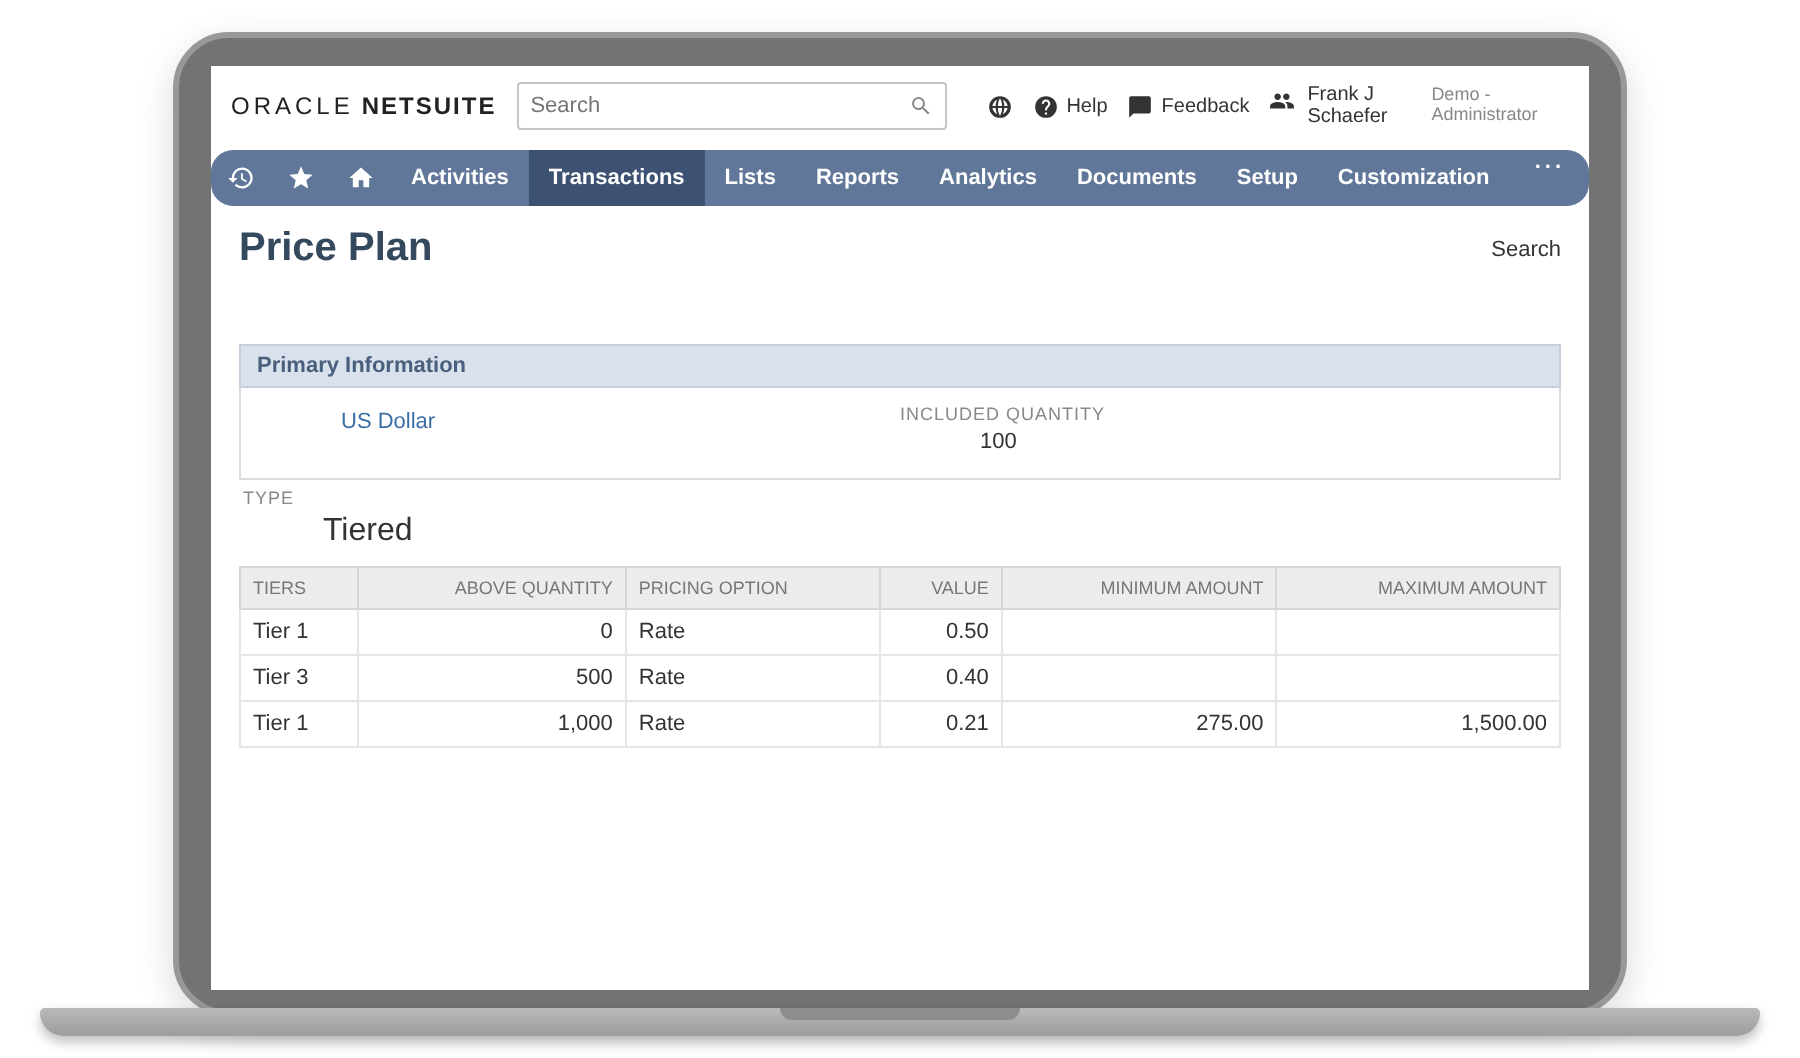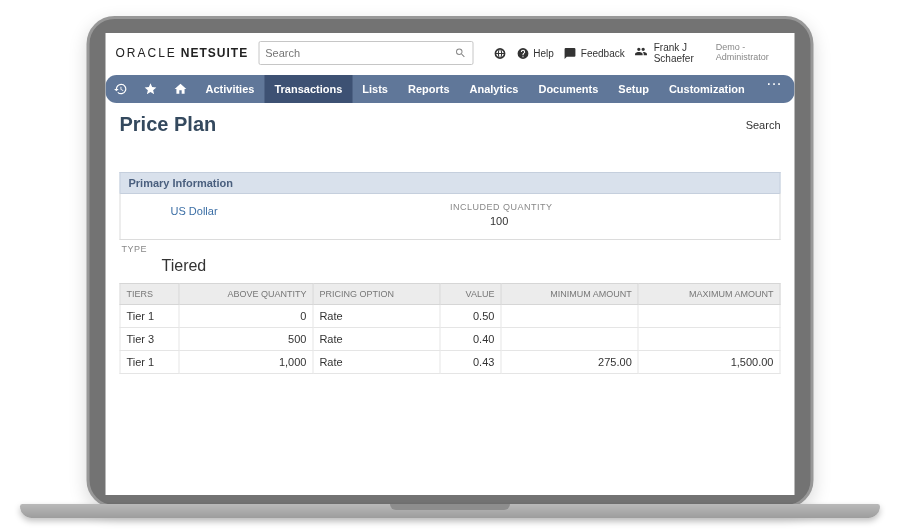--- a/index.html
+++ b/index.html
@@ -254,21 +254,21 @@
             <td class="num">500</td>
             <td>Rate</td>
             <td class="num">0.40</td>
             <td class="num"></td>
             <td class="num"></td>
           </tr>
           <tr>
             <td>Tier 1</td>
             <td class="num">1,000</td>
             <td>Rate</td>
-            <td class="num">0.43</td>
+            <td class="num">0.21</td>
             <td class="num">275.00</td>
             <td class="num">1,500.00</td>
           </tr>
         </tbody>
       </table>
 
     </div>
 
   </div>
 </div>

